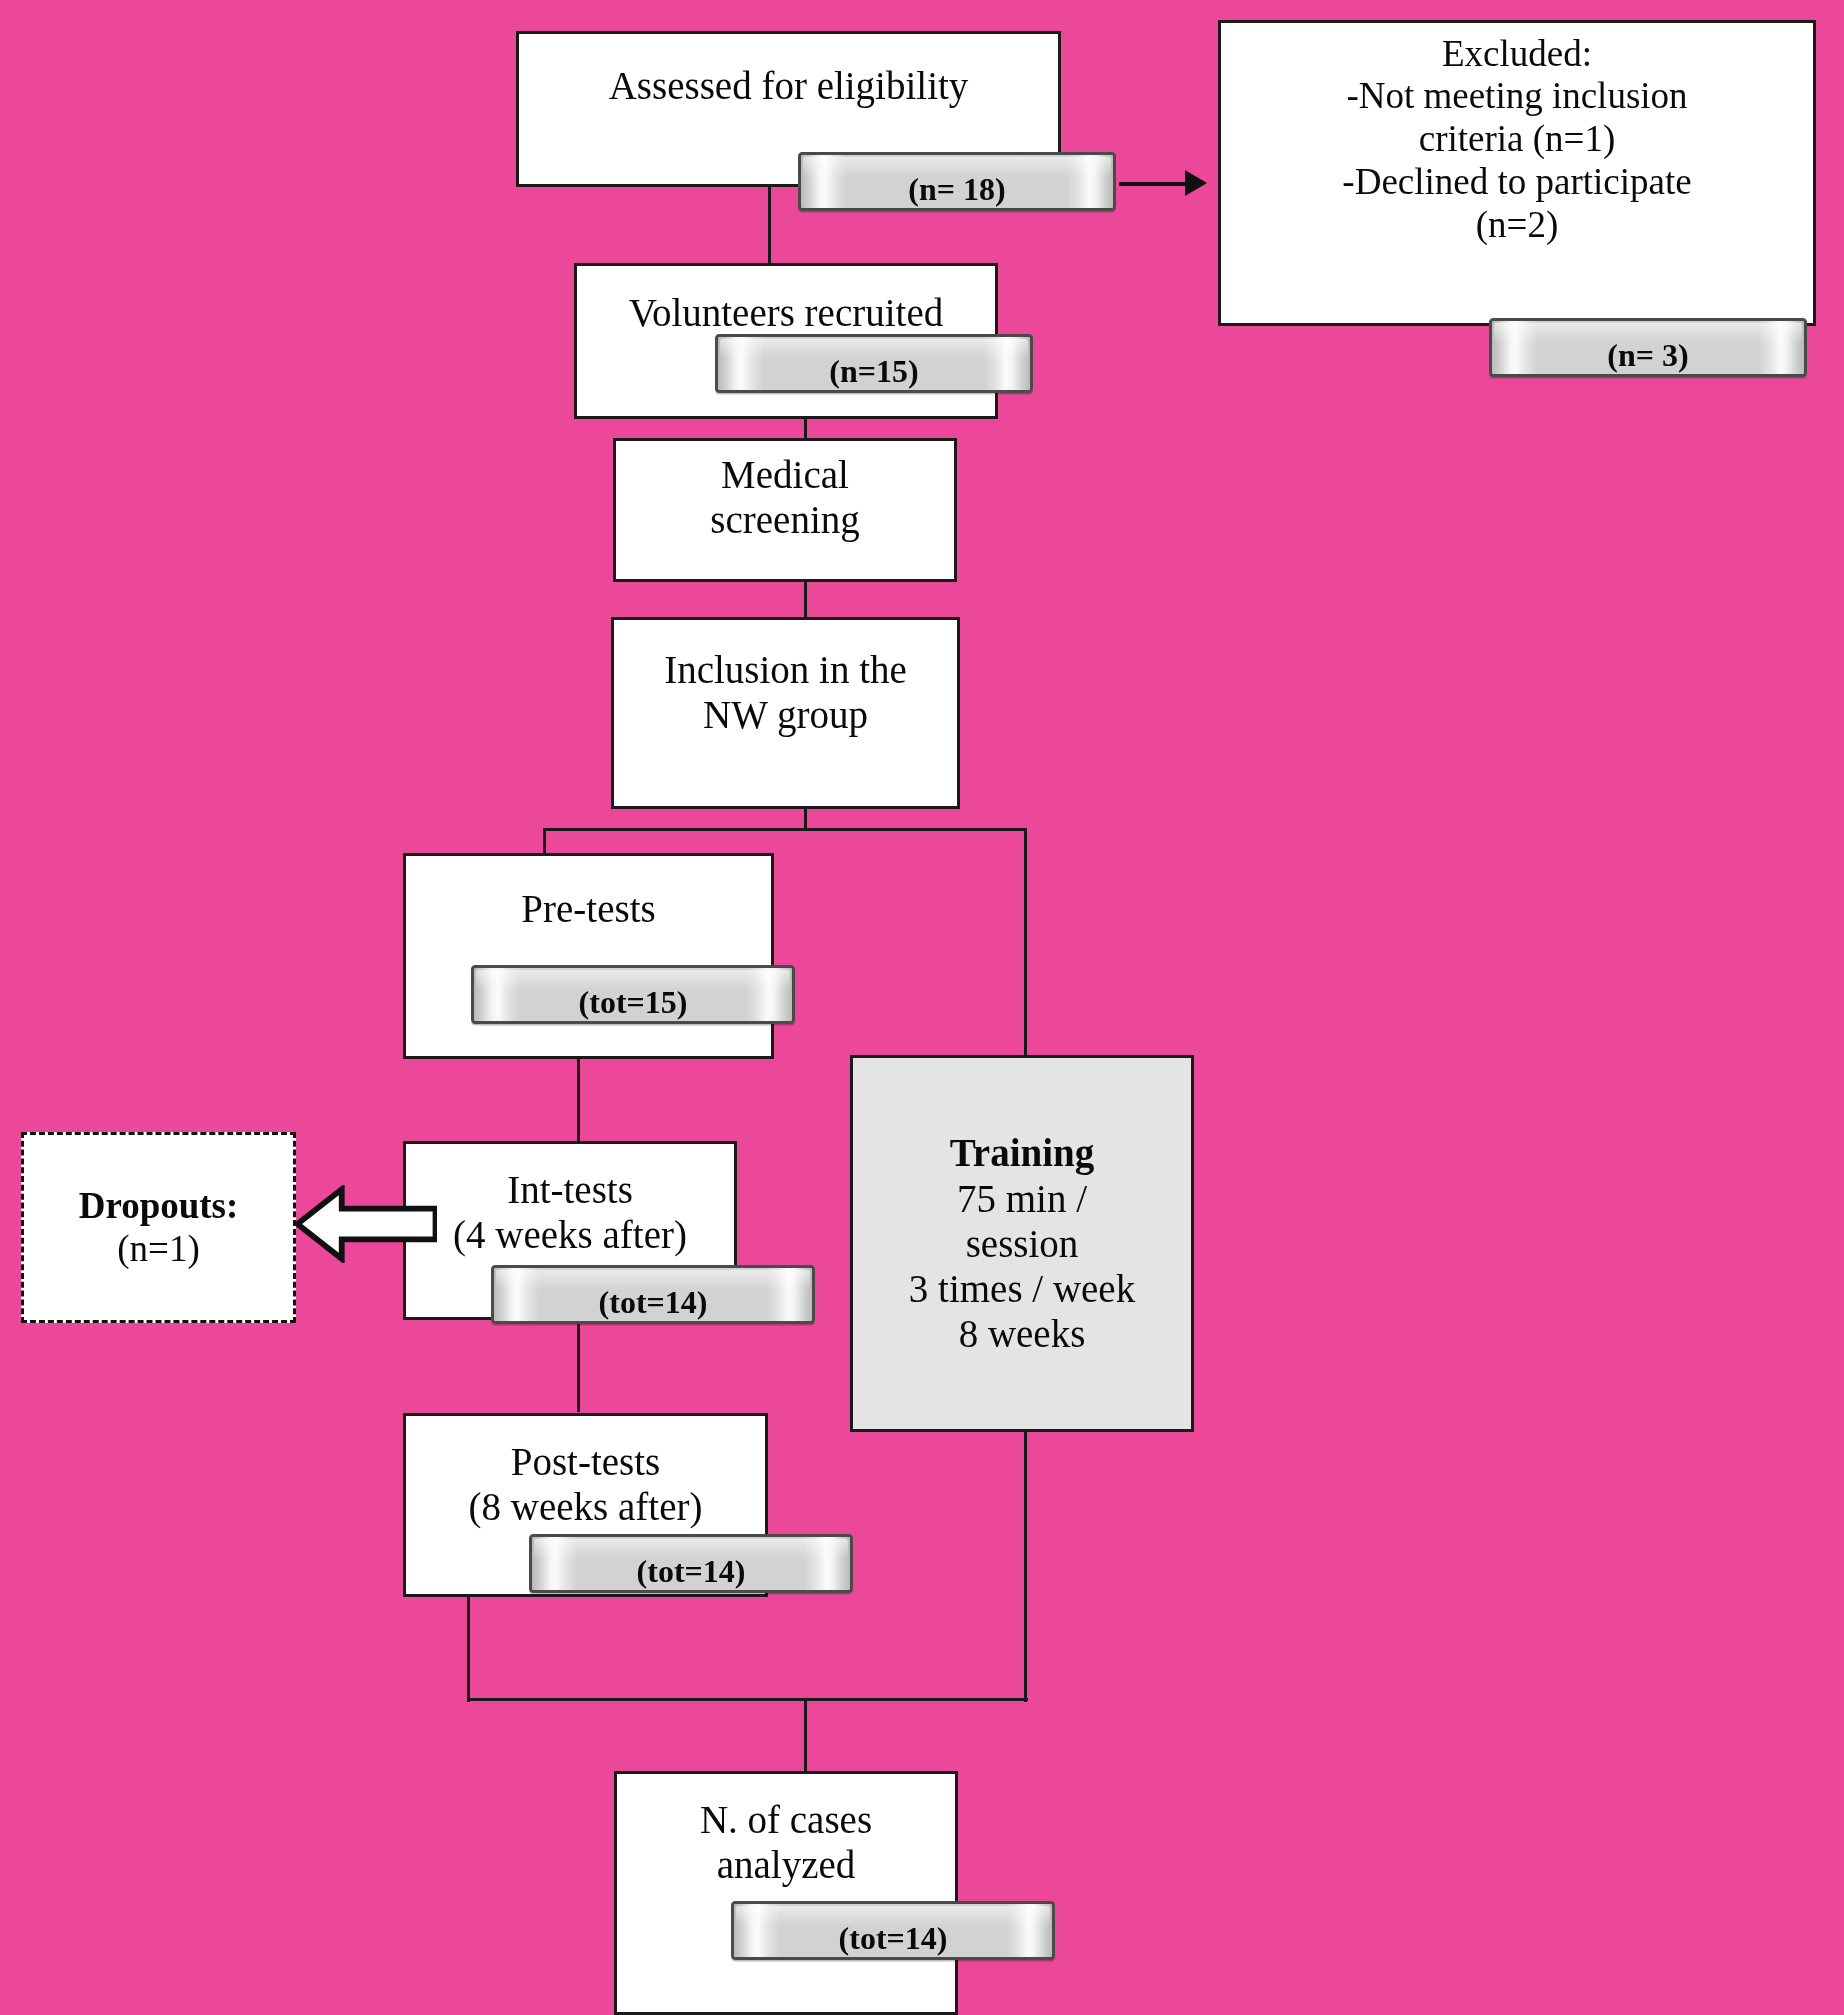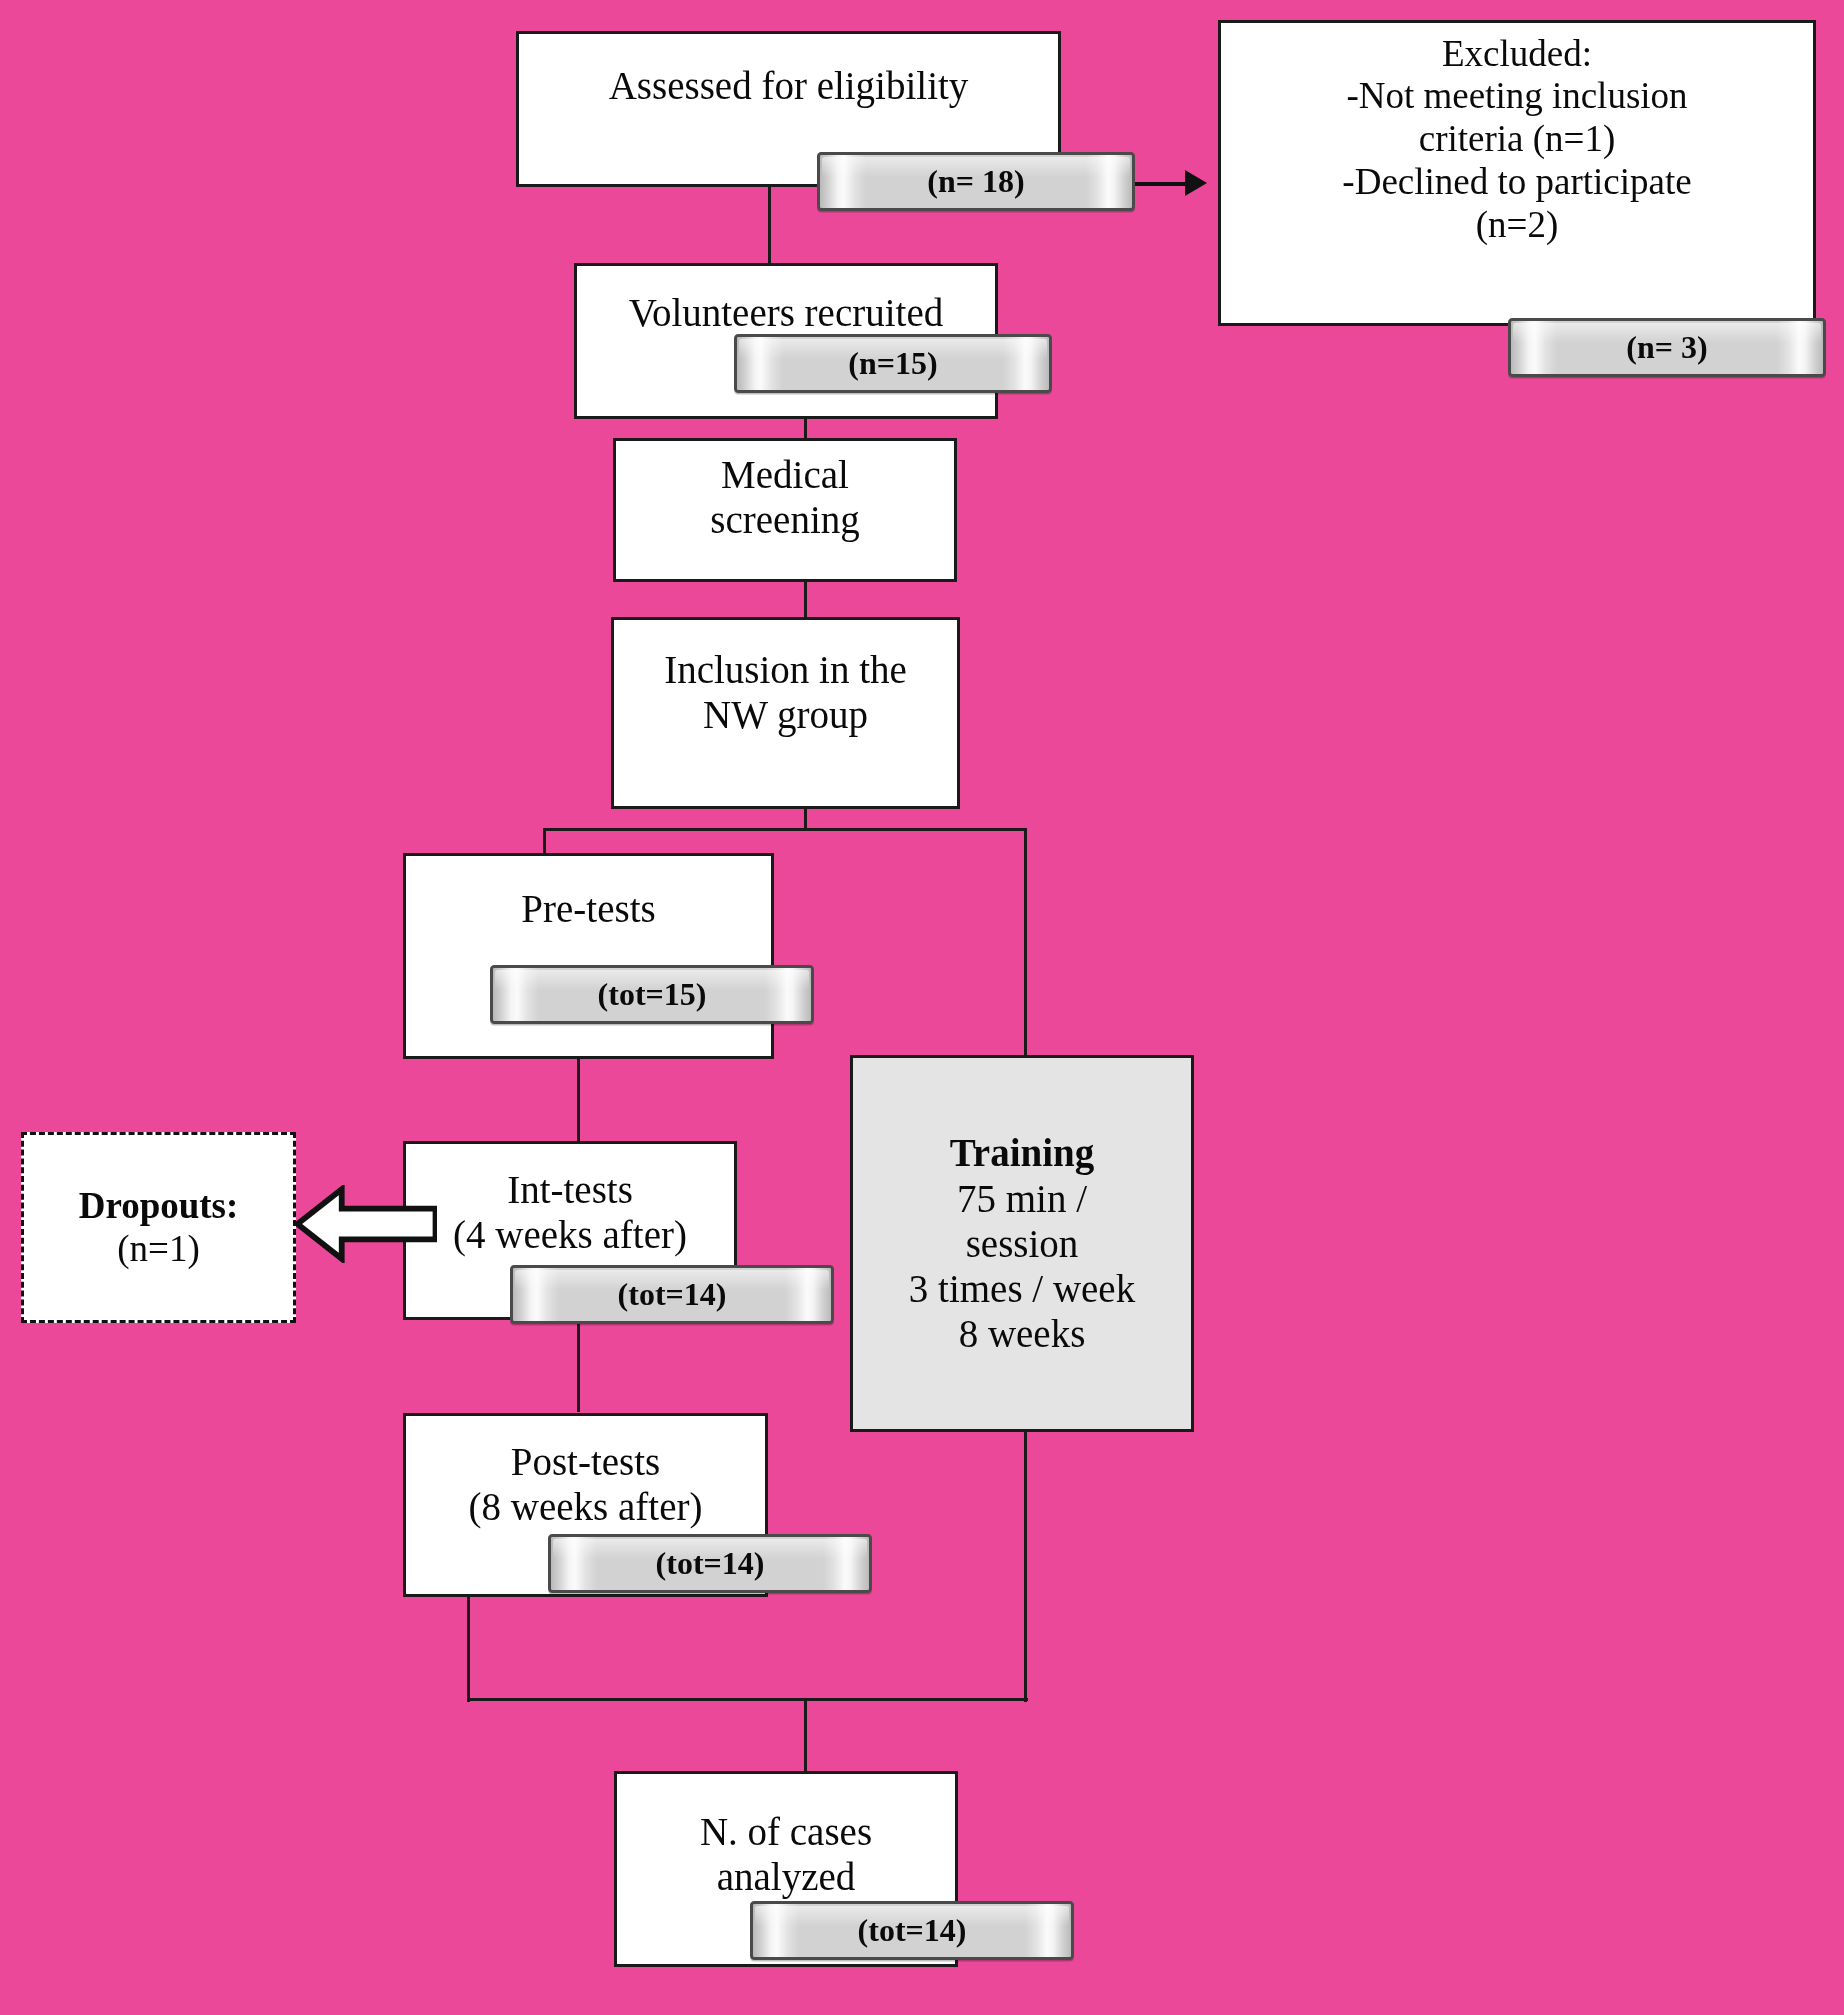--- a/index.html
+++ b/index.html
@@ -56,27 +56,26 @@
     border: 3.7px solid #4a4a4a;
     border-radius: 4.2px;
     background:
       linear-gradient(to right,
         #b9b9b9 0px, #cfcfcf 7.4px, #f4f4f4 18px, #fbfbfb 24px,
         #e2e2e2 35px, #d2d2d2 46px,
         #d2d2d2 calc(100% - 46px), #e2e2e2 calc(100% - 35px),
         #fbfbfb calc(100% - 24px), #f4f4f4 calc(100% - 18px),
         #cfcfcf calc(100% - 7.4px), #b9b9b9 100%);
     display: flex;
-    align-items: center;
+    align-items: flex-end;
     justify-content: center;
     font-weight: bold;
     color: #0a0a0a;
     z-index: 7;
     box-shadow: 0 1.6px 0 rgba(0,0,0,0.25);
-    margin-left: 19px;
   }
   .badge::before {
     content: "";
     position: absolute;
     left: 2.1px; right: 2.1px; top: 2.1px;
     height: 38%;
     background: linear-gradient(to bottom, rgba(255,255,255,0.55), rgba(255,255,255,0.0));
     border-radius: 2.6px 2.6px 0 0;
     pointer-events: none;
   }
@@ -221,21 +220,21 @@
   </div>
 
   <div class="node t-xl" style="left:403px; top:1413px; width:365px; height:184px; padding-top:23px;">
     <span class="lbl">Post-tests
 (8 weeks after)</span>
   </div>
   <div class="badge t-badge" style="left:529px; top:1534px; width:324px; height:59px;">
     <span class="btxt">(tot=14)</span>
   </div>
 
-  <div class="node t-xl" style="left:614px; top:1771px; width:344px; height:196px; padding-top:35px;">
+  <div class="node t-xl" style="left:614px; top:1771px; width:344px; height:244px; padding-top:23px;">
     <span class="lbl">N. of cases
 analyzed</span>
   </div>
   <div class="badge t-badge" style="left:731px; top:1901px; width:324px; height:59px;">
     <span class="btxt">(tot=14)</span>
   </div>
 
 </div>
 
 

